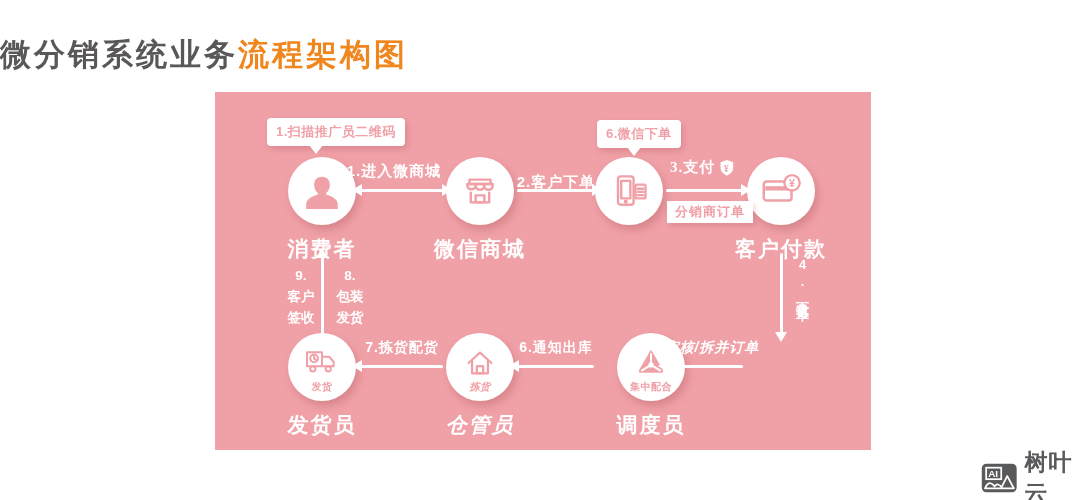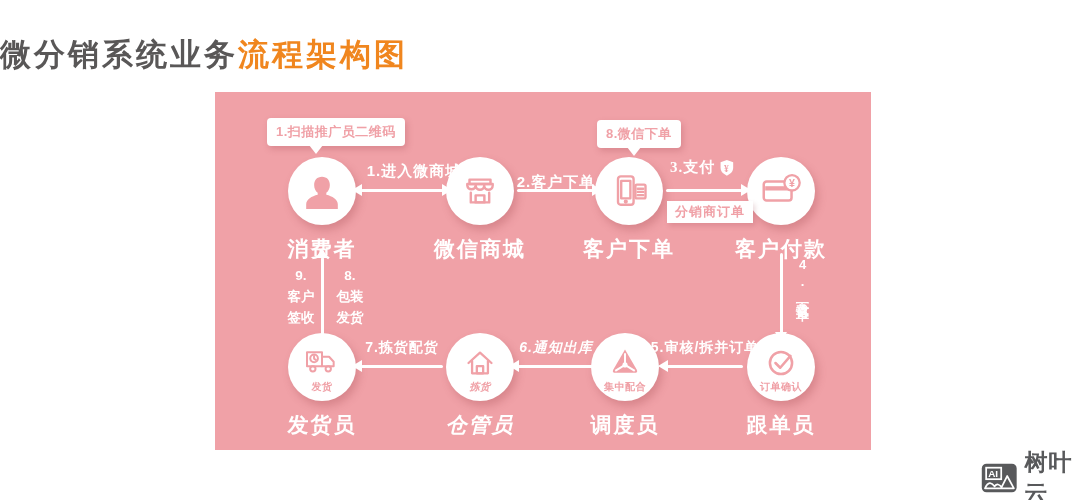--- a/index.html
+++ b/index.html
@@ -65,21 +65,21 @@
 
 <div class="page">
 
   <div class="title">
     <span class="t1">微分销系统业务</span><span class="t2">流程架构图</span>
   </div>
 
   <div class="canvas">
 
     <div class="tooltip tp1" style="left:52px;top:26px;"><span>1.扫描推广员二维码</span></div>
-    <div class="tooltip tp2" style="left:382px;top:28px;"><span>8.微信下单</span></div>
+    <div class="tooltip tp2" style="left:382px;top:28px;"><span>6.微信下单</span></div>
 
     <div class="node" style="left:73px;top:65px;">
       <div class="circle">
         <svg width="46" height="46" viewBox="0 0 48 48">
           <path d="M24 9c5.2 0 8.2 3.7 8.2 8.7 0 3.5-1.5 6.5-3.7 8.2v2.1c6.2 1.5 12 4.9 12 9.9v5H7.5v-5c0-5 5.8-8.4 12-9.9v-2.1c-2.2-1.7-3.7-4.7-3.7-8.2C15.8 12.7 18.8 9 24 9z" fill="#F0A1A7"></path>
         </svg>
       </div>
       <div class="nlabel">消费者</div>
     </div>
 
@@ -98,47 +98,36 @@
     <div class="node" style="left:380px;top:65px;">
       <div class="circle">
         <svg width="44" height="44" viewBox="0 0 48 48" fill="none" stroke="#F0A1A7" stroke-width="2.6" stroke-linecap="round" stroke-linejoin="round">
           <rect x="12" y="8" width="17" height="31" rx="3"></rect>
           <rect x="15.5" y="13" width="10" height="19"></rect>
           <circle cx="20.5" cy="35.5" r="1" fill="#F0A1A7"></circle>
           <rect x="31" y="17" width="11" height="15" rx="1.5"></rect>
           <path d="M33.5 21.5h6M33.5 25h6M33.5 28.5h6"></path>
         </svg>
       </div>
-      <div class="nlabel">客户下单</div>
     </div>
 
     <div class="node" style="left:532px;top:65px;">
       <div class="circle">
         <svg width="46" height="46" viewBox="0 0 48 48" fill="none">
           <rect x="6" y="14" width="29" height="20" rx="3" stroke="#F0A1A7" stroke-width="2.6"></rect>
           <rect x="7.5" y="19" width="26" height="4.5" fill="#F0A1A7"></rect>
           <circle cx="35.5" cy="15.5" r="8" fill="#fff" stroke="#F0A1A7" stroke-width="2.4"></circle>
           <text x="35.5" y="19.5" text-anchor="middle" font-size="11" font-weight="bold" fill="#F0A1A7">¥</text>
         </svg>
       </div>
       <div class="nlabel">客户付款</div>
     </div>
 
-    <div class="node" style="left:532px;top:241px;">
-      <div class="circle has-badge">
-        <svg width="38" height="38" viewBox="0 0 48 48" fill="none" stroke="#F0A1A7" stroke-width="3.2" stroke-linecap="round" stroke-linejoin="round">
-          <circle cx="24" cy="24" r="14"></circle>
-          <path d="M17 24l6 6 13-15"></path>
-        </svg>
-        <div class="badge">订单确认</div>
-      </div>
-      <div class="nlabel">跟单员</div>
-    </div>
-
-    <div class="node" style="left:376px;top:241px;">
+
+    <div class="node" style="left:402px;top:241px;">
       <div class="circle has-badge">
         <svg width="36" height="36" viewBox="0 0 48 48">
           <path d="M24 6 L39.5 32.5 Q42 37 36.5 37 H11.5 Q6 37 8.5 32.5 Z" fill="#F0A1A7"></path>
           <path d="M24 26.5 L24 11 M24 26.5 L11 34.5 M24 26.5 L37 34.5" stroke="#fff" stroke-width="2.6"></path>
           <circle cx="24" cy="26.5" r="3.4" fill="#fff"></circle>
         </svg>
         <div class="badge">集中配合</div>
       </div>
       <div class="nlabel">调度员</div>
     </div>
@@ -164,43 +153,43 @@
           <path d="M24 16.5h8.5l5.5 6v5.5H24"></path>
           <circle cx="13" cy="31" r="3.2"></circle>
           <circle cx="31.5" cy="31" r="3.2"></circle>
         </svg>
         <div class="badge">发货</div>
       </div>
       <div class="nlabel">发货员</div>
     </div>
 
     <div class="harrow head-left head-right" style="left:146px;top:97px;width:82px;"></div>
-    <div class="alabel" style="left:199px;top:70px;">1.进入微商城</div>
+    <div class="alabel" style="left:179px;top:70px;">1.进入微商城</div>
 
     <div class="harrow head-right" style="left:302px;top:97px;width:76px;"></div>
     <div class="alabel" style="left:341px;top:70px;margin-top:11px;">2.客户下单</div>
 
     <div class="harrow head-right" style="left:451px;top:97px;width:76px;"></div>
     <div class="alabel pay" style="left:488px;top:66px;">
       <span>3.支付</span>
       <svg width="18" height="18" viewBox="0 0 20 20">
         <path d="M10 1l7 2.5V9.8c0 4.6-3.6 7.1-7 8.7-3.4-1.6-7-4.1-7-8.7V3.5z" fill="#fff"></path>
         <text x="10" y="14" text-anchor="middle" font-size="10.5" font-weight="bold" fill="#F0A1A7">¥</text>
       </svg>
     </div>
     <div class="subbox" style="left:452px;top:109px;">分销商订单</div>
 
     <div class="varrow head-down" style="left:565px;top:161px;height:80px;"></div>
     <div class="vlabel" style="left:578px;top:165px;">4.下载订单</div>
 
     <div class="harrow head-left" style="left:452px;top:273px;width:76px;"></div>
-    <div class="alabel small" style="left:490px;top:247px;">5.审核/拆并订单</div>
+    <div class="alabel small" style="left:490px;top:247px;font-style:italic;">5.审核/拆并订单</div>
 
     <div class="harrow head-left" style="left:303px;top:273px;width:76px;"></div>
-    <div class="alabel small" style="left:341px;top:247px;font-style:italic;">6.通知出库</div>
+    <div class="alabel small" style="left:341px;top:247px;">6.通知出库</div>
 
     <div class="harrow head-left" style="left:146px;top:273px;width:82px;"></div>
     <div class="alabel small" style="left:187px;top:247px;">7.拣货配货</div>
 
     <div class="varrow head-up" style="left:106px;top:165px;height:78px;"></div>
     <div class="wlabel" style="left:70px;top:174px;">9.
 客户
 签收</div>
     <div class="wlabel" style="left:119px;top:174px;">8.
 包装

